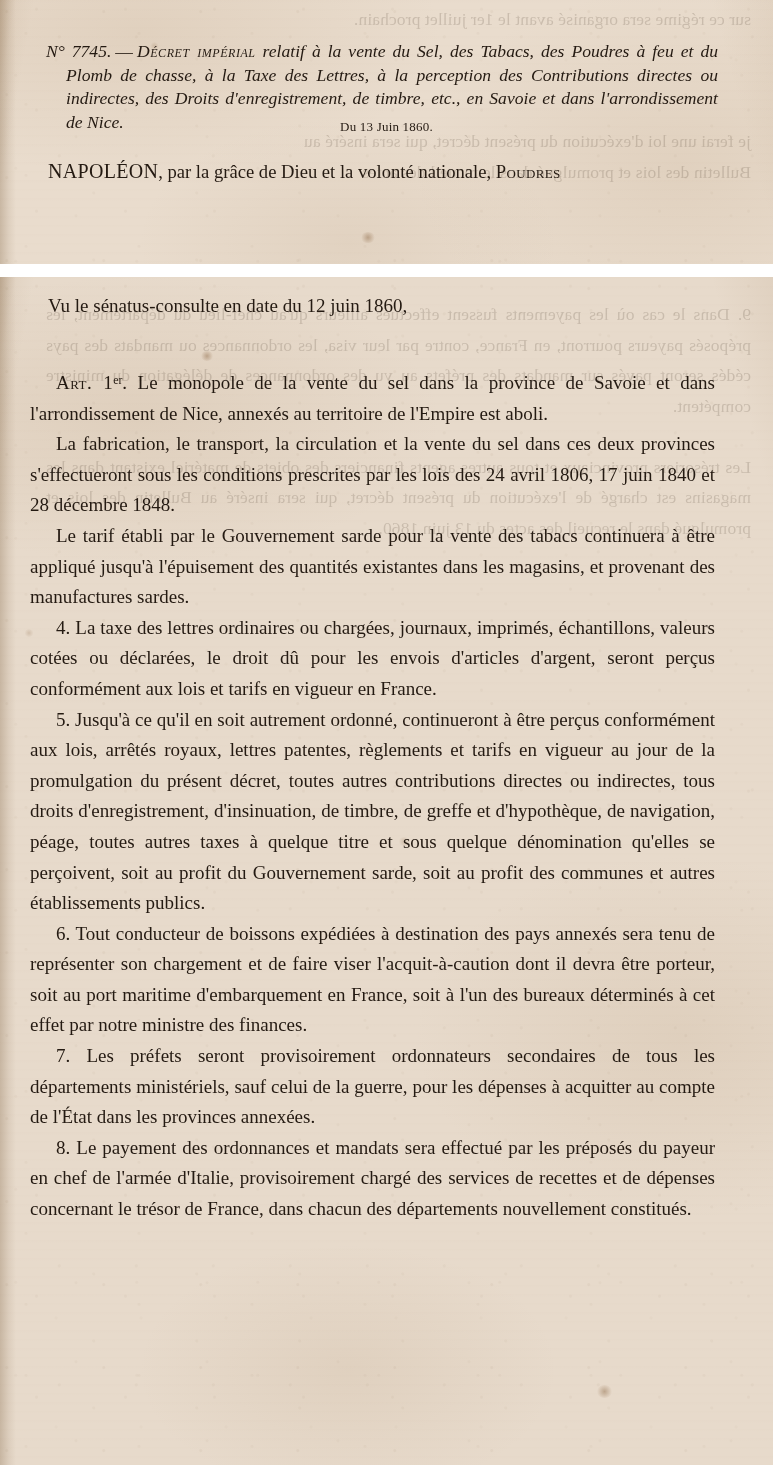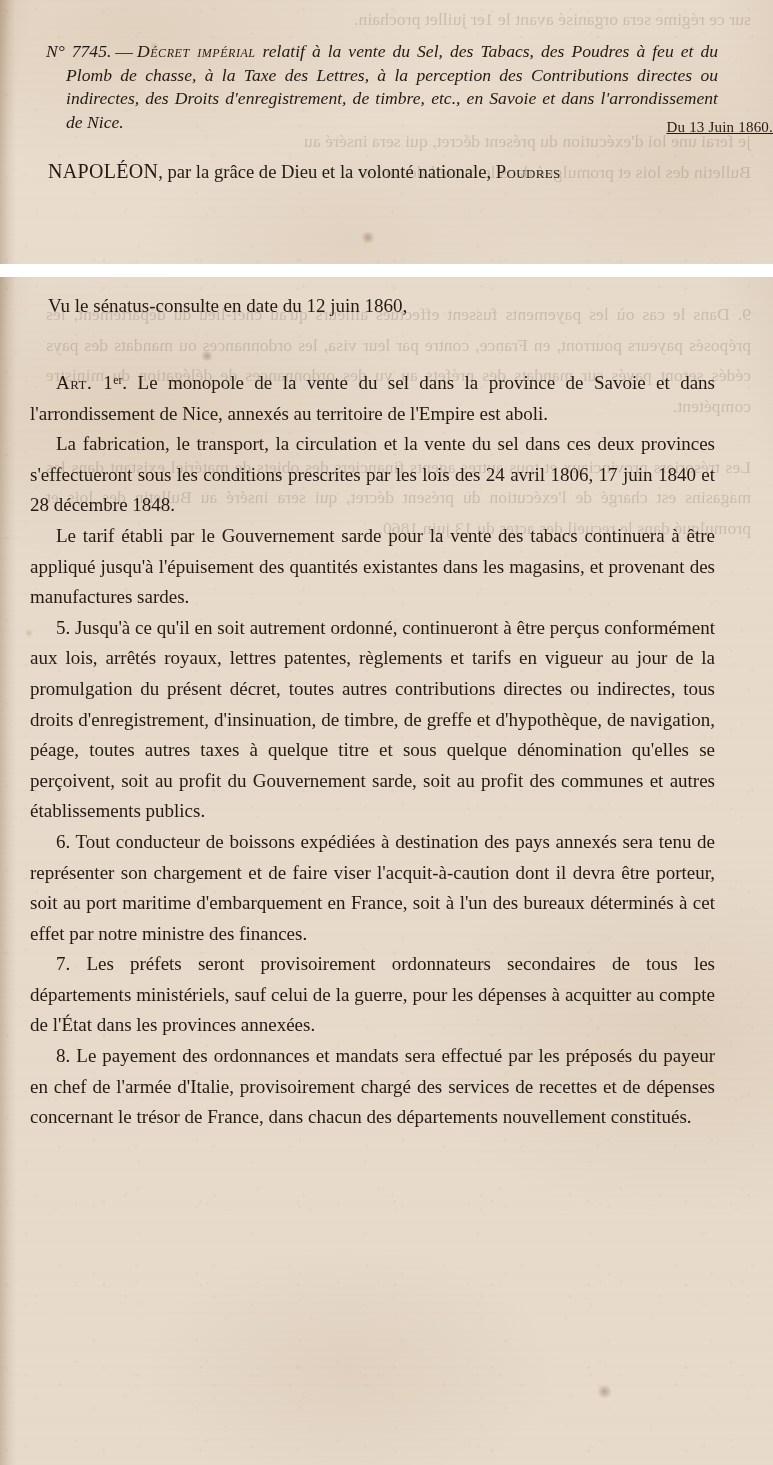--- a/index.html
+++ b/index.html
@@ -130,24 +130,23 @@
     font-variant: small-caps;
     font-style: italic;
     letter-spacing: .55px;
   }
 
   .date-line {
     position: absolute;
     left: 0;
     right: 0;
     top: 119px;
-    text-align: right;
-    font-size: 15px;
+    text-align: center;
+    font-size: 13px;
     letter-spacing: .2px;
-    text-decoration: underline;
   }
 
   .preamble {
     position: absolute;
     left: 48px;
     right: 54px;
     top: 158px;
     font-size: 18.6px;
     line-height: 27px;
     text-align: justify;
@@ -256,20 +255,22 @@
 
       <p><span class="smallcaps" style="letter-spacing:.5px;">Art. 1</span><sup class="er">er</sup><span>.</span><span> Le monopole de la vente du sel dans la province de Savoie et dans l'arrondissement de Nice, annexés au territoire de l'Empire est aboli.</span>
       </p>
 
       <p>La fabrication, le transport, la circulation et la vente du sel dans ces deux provinces s'effectueront sous les conditions prescrites par les lois des 24 avril 1806, 17 juin 1840 et 28 décembre 1848.</p>
 
 
 
       <p>Le tarif établi par le Gouvernement sarde pour la vente des tabacs continuera à être appliqué jusqu'à l'épuisement des quantités existantes dans les magasins, et provenant des manufactures sardes.</p>
 
+      <p><span>4.</span><span> La taxe des lettres ordinaires ou chargées, journaux, imprimés, échantillons, valeurs cotées ou déclarées, le droit dû pour les envois d'articles d'argent, seront perçus conformément aux lois et tarifs en vigueur en France.</span>
+      </p>
 
       <p><span>5.</span><span> Jusqu'à ce qu'il en soit autrement ordonné, continueront à être perçus conformément aux lois, arrêtés royaux, lettres patentes, règlements et tarifs en vigueur au jour de la promulgation du présent décret, toutes autres contributions directes ou indirectes, tous droits d'enregistrement, d'insinuation, de timbre, de greffe et d'hypothèque, de navigation, péage, toutes autres taxes à quelque titre et sous quelque dénomination qu'elles se perçoivent, soit au profit du Gouvernement sarde, soit au profit des communes et autres établissements publics.</span>
       </p>
 
       <p><span>6.</span><span> Tout conducteur de boissons expédiées à destination des pays annexés sera tenu de représenter son chargement et de faire viser l'acquit-à-caution dont il devra être porteur, soit au port maritime d'embarquement en France, soit à l'un des bureaux déterminés à cet effet par notre ministre des finances.</span>
       </p>
 
 
       <p><span>7.</span><span> Les préfets seront provisoirement ordonnateurs secondaires de tous les départements ministériels, sauf celui de la guerre, pour les dépenses à acquitter au compte de l'État dans les provinces annexées.</span>
       </p>

